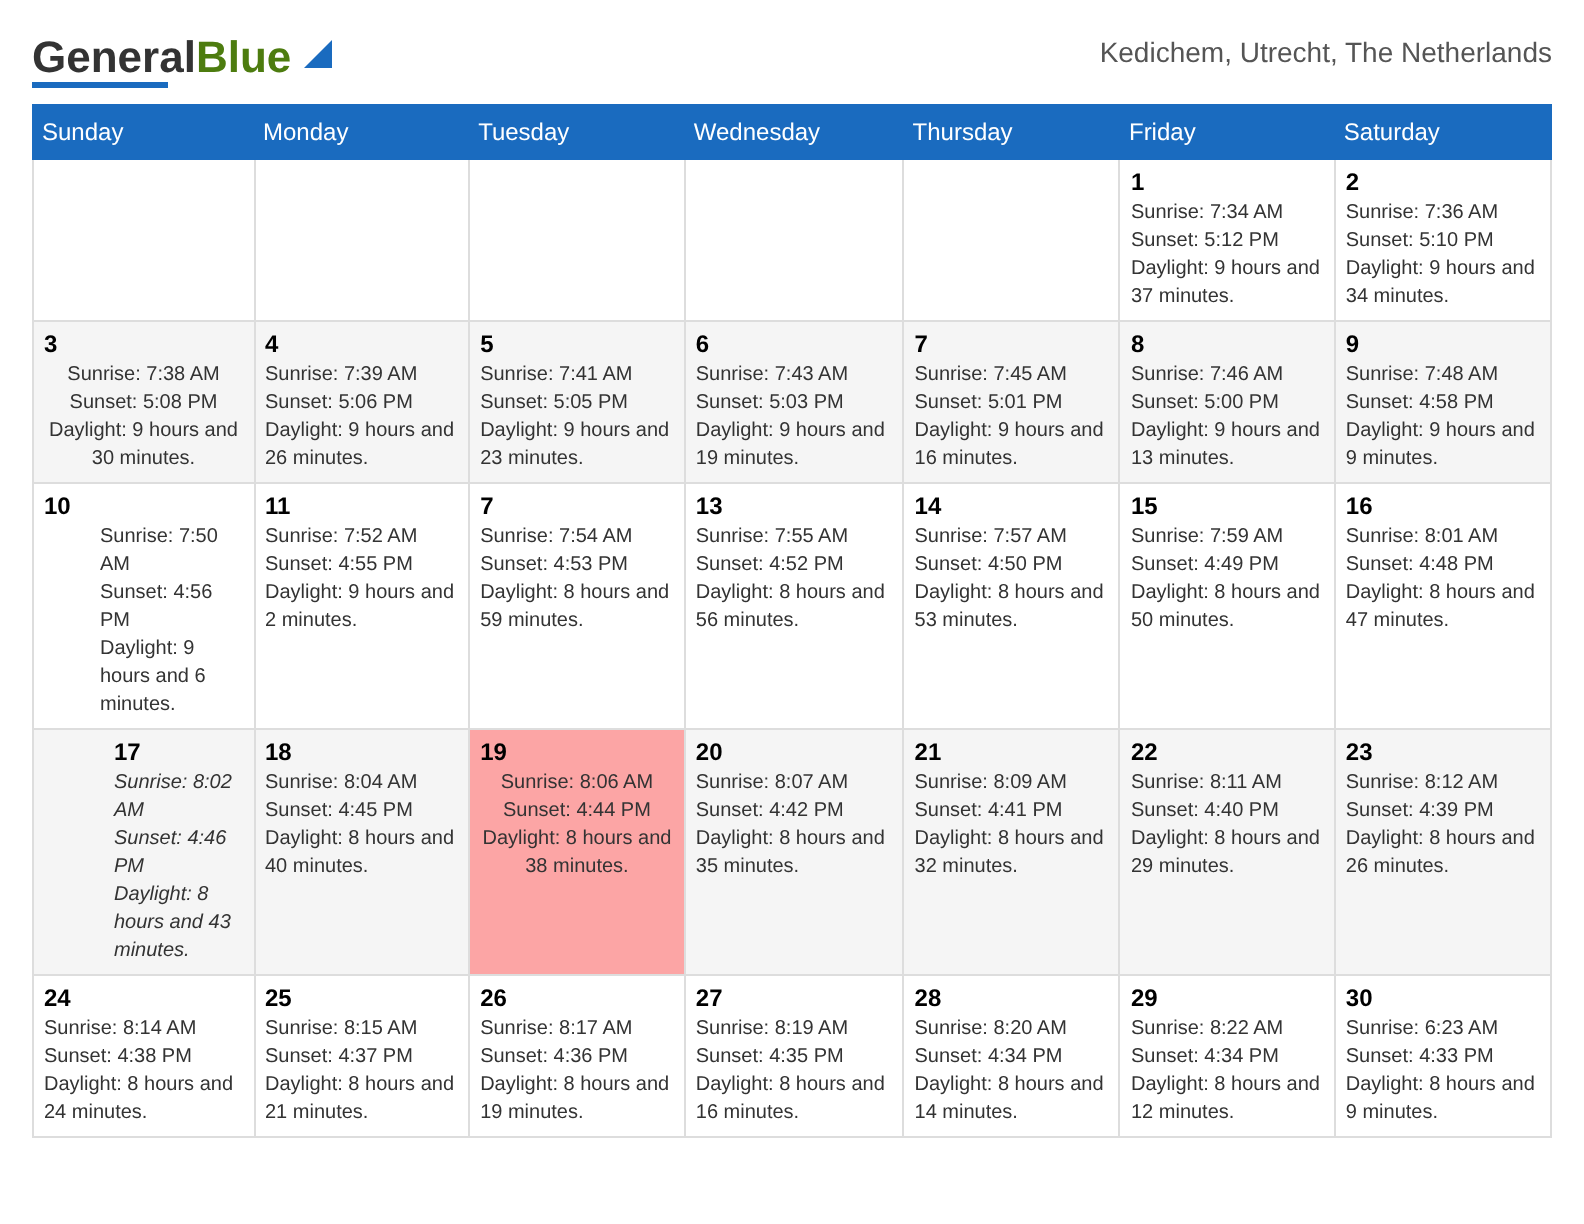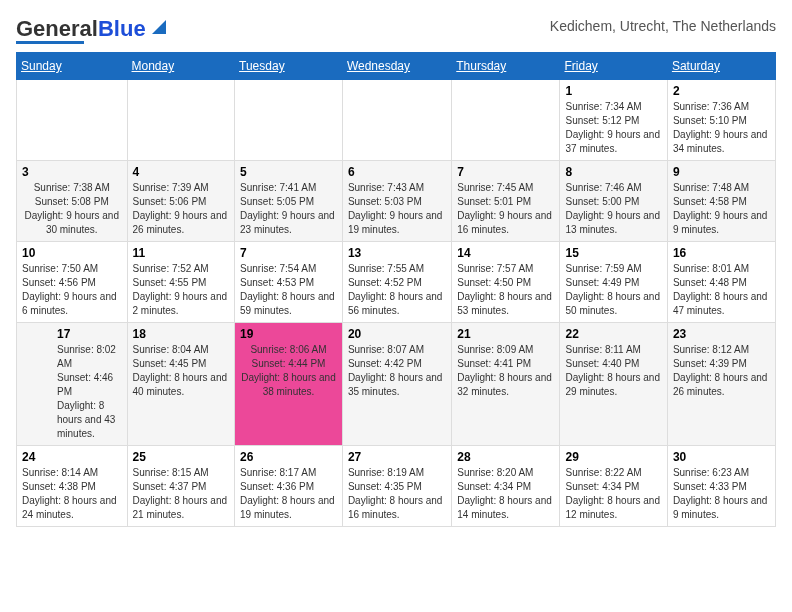--- a/index.html
+++ b/index.html
@@ -20,21 +20,21 @@
       display: flex;
       flex-direction: column;
       align-items: flex-start;
     }
     .logo-text {
       font-size: 22px;
       font-weight: bold;
       color: #333;
       line-height: 1;
     }
-    .logo-text span.blue { color: #1d4ed8; }
+    .logo-text span.blue { color: #4d7c0f; }
     .logo-line {
       height: 3px;
       background: #1a6bbf;
       width: 68px;
       margin-top: 1px;
     }
     .title-area {
       text-align: right;
     }
     .month-title {
@@ -54,21 +54,20 @@
       font-size: 10.5px;
     }
     .calendar th {
       background: #1a6bbf;
       color: #fff;
       padding: 6px 4px;
       text-align: left;
       font-size: 12px;
       font-weight: normal;
       border: 1px solid #1a6bbf;
-      text-decoration: underline;
     }
     .calendar td {
       vertical-align: top;
       padding: 4px 5px;
       border: 1px solid #ddd;
       width: 113px;
       min-height: 70px;
       background: #fff;
     }
     .calendar tr:nth-child(even) td {
@@ -178,21 +177,21 @@
         <td style="background: rgb(245, 245, 245);">
           <span class="day-num">9</span>
           <div class="day-info" style="white-space: pre-line;">Sunrise: 7:48 AM
 Sunset: 4:58 PM
 Daylight: 9 hours and 9 minutes.</div>
         </td>
       </tr>
       <tr>
         <td>
           <span class="day-num">10</span>
-          <div class="day-info" style="white-space: pre-line;">Sunrise: 7:50 AM
+          <div class="day-info" style="white-space: pre-line; margin-left: 28px;">Sunrise: 7:50 AM
 Sunset: 4:56 PM
 Daylight: 9 hours and 6 minutes.</div>
         </td>
         <td>
           <span class="day-num">11</span>
           <div class="day-info" style="white-space: pre-line;">Sunrise: 7:52 AM
 Sunset: 4:55 PM
 Daylight: 9 hours and 2 minutes.</div>
         </td>
         <td>
@@ -222,31 +221,31 @@
         <td>
           <span class="day-num">16</span>
           <div class="day-info" style="white-space: pre-line;">Sunrise: 8:01 AM
 Sunset: 4:48 PM
 Daylight: 8 hours and 47 minutes.</div>
         </td>
       </tr>
       <tr style="background: rgb(245, 245, 245);">
         <td style="background: rgb(245, 245, 245); padding-left: 40px;">
           <span class="day-num">17</span>
-          <div class="day-info" style="white-space: pre-line;">Sunrise: 8:02 AM
+          <div class="day-info" style="white-space: pre-line; font-style: italic;">Sunrise: 8:02 AM
 Sunset: 4:46 PM
 Daylight: 8 hours and 43 minutes.</div>
         </td>
         <td style="background: rgb(245, 245, 245);">
           <span class="day-num">18</span>
           <div class="day-info" style="white-space: pre-line;">Sunrise: 8:04 AM
 Sunset: 4:45 PM
 Daylight: 8 hours and 40 minutes.</div>
         </td>
-        <td style="background: #ec4899;">
+        <td style="background: #fca5a5;">
           <span class="day-num">19</span>
           <div class="day-info" style="white-space: pre-line; text-align: center;">Sunrise: 8:06 AM
 Sunset: 4:44 PM
 Daylight: 8 hours and 38 minutes.</div>
         </td>
         <td style="background: rgb(245, 245, 245);">
           <span class="day-num">20</span>
           <div class="day-info" style="white-space: pre-line;">Sunrise: 8:07 AM
 Sunset: 4:42 PM
 Daylight: 8 hours and 35 minutes.</div>

